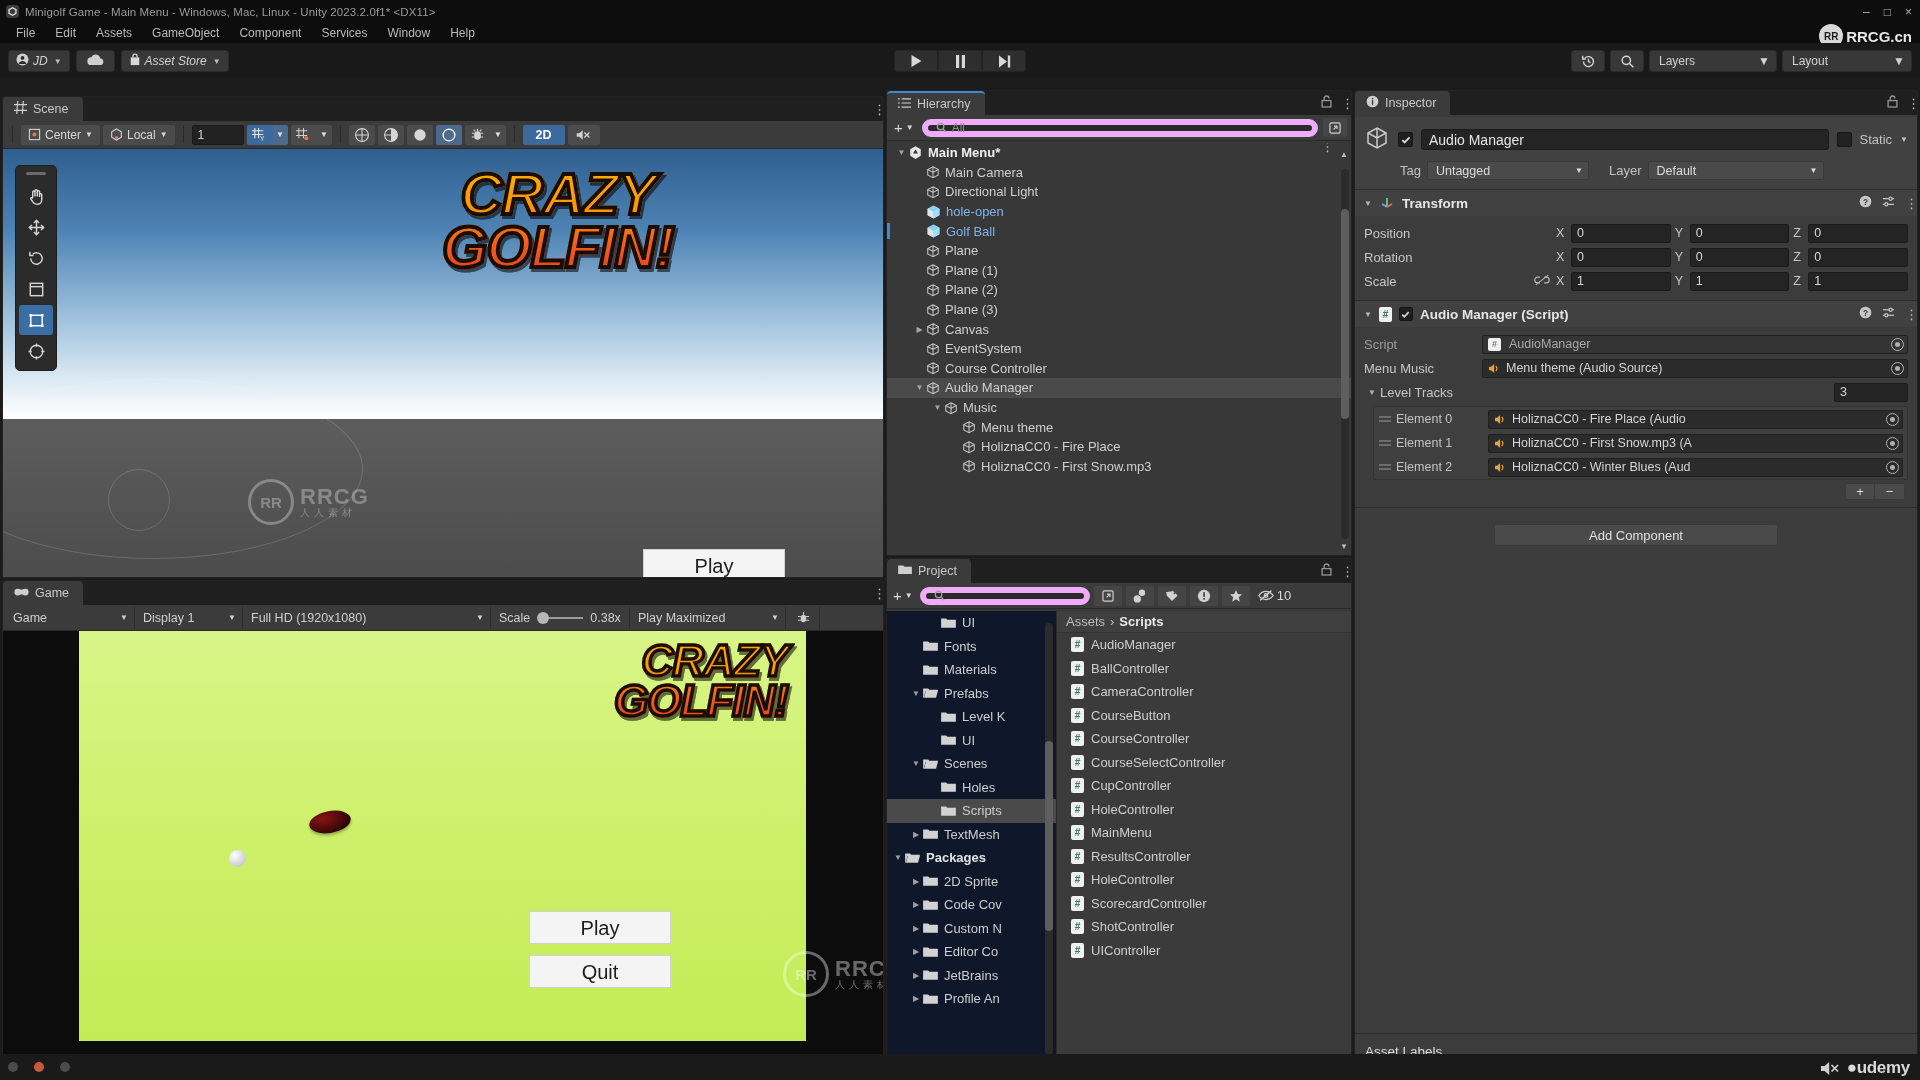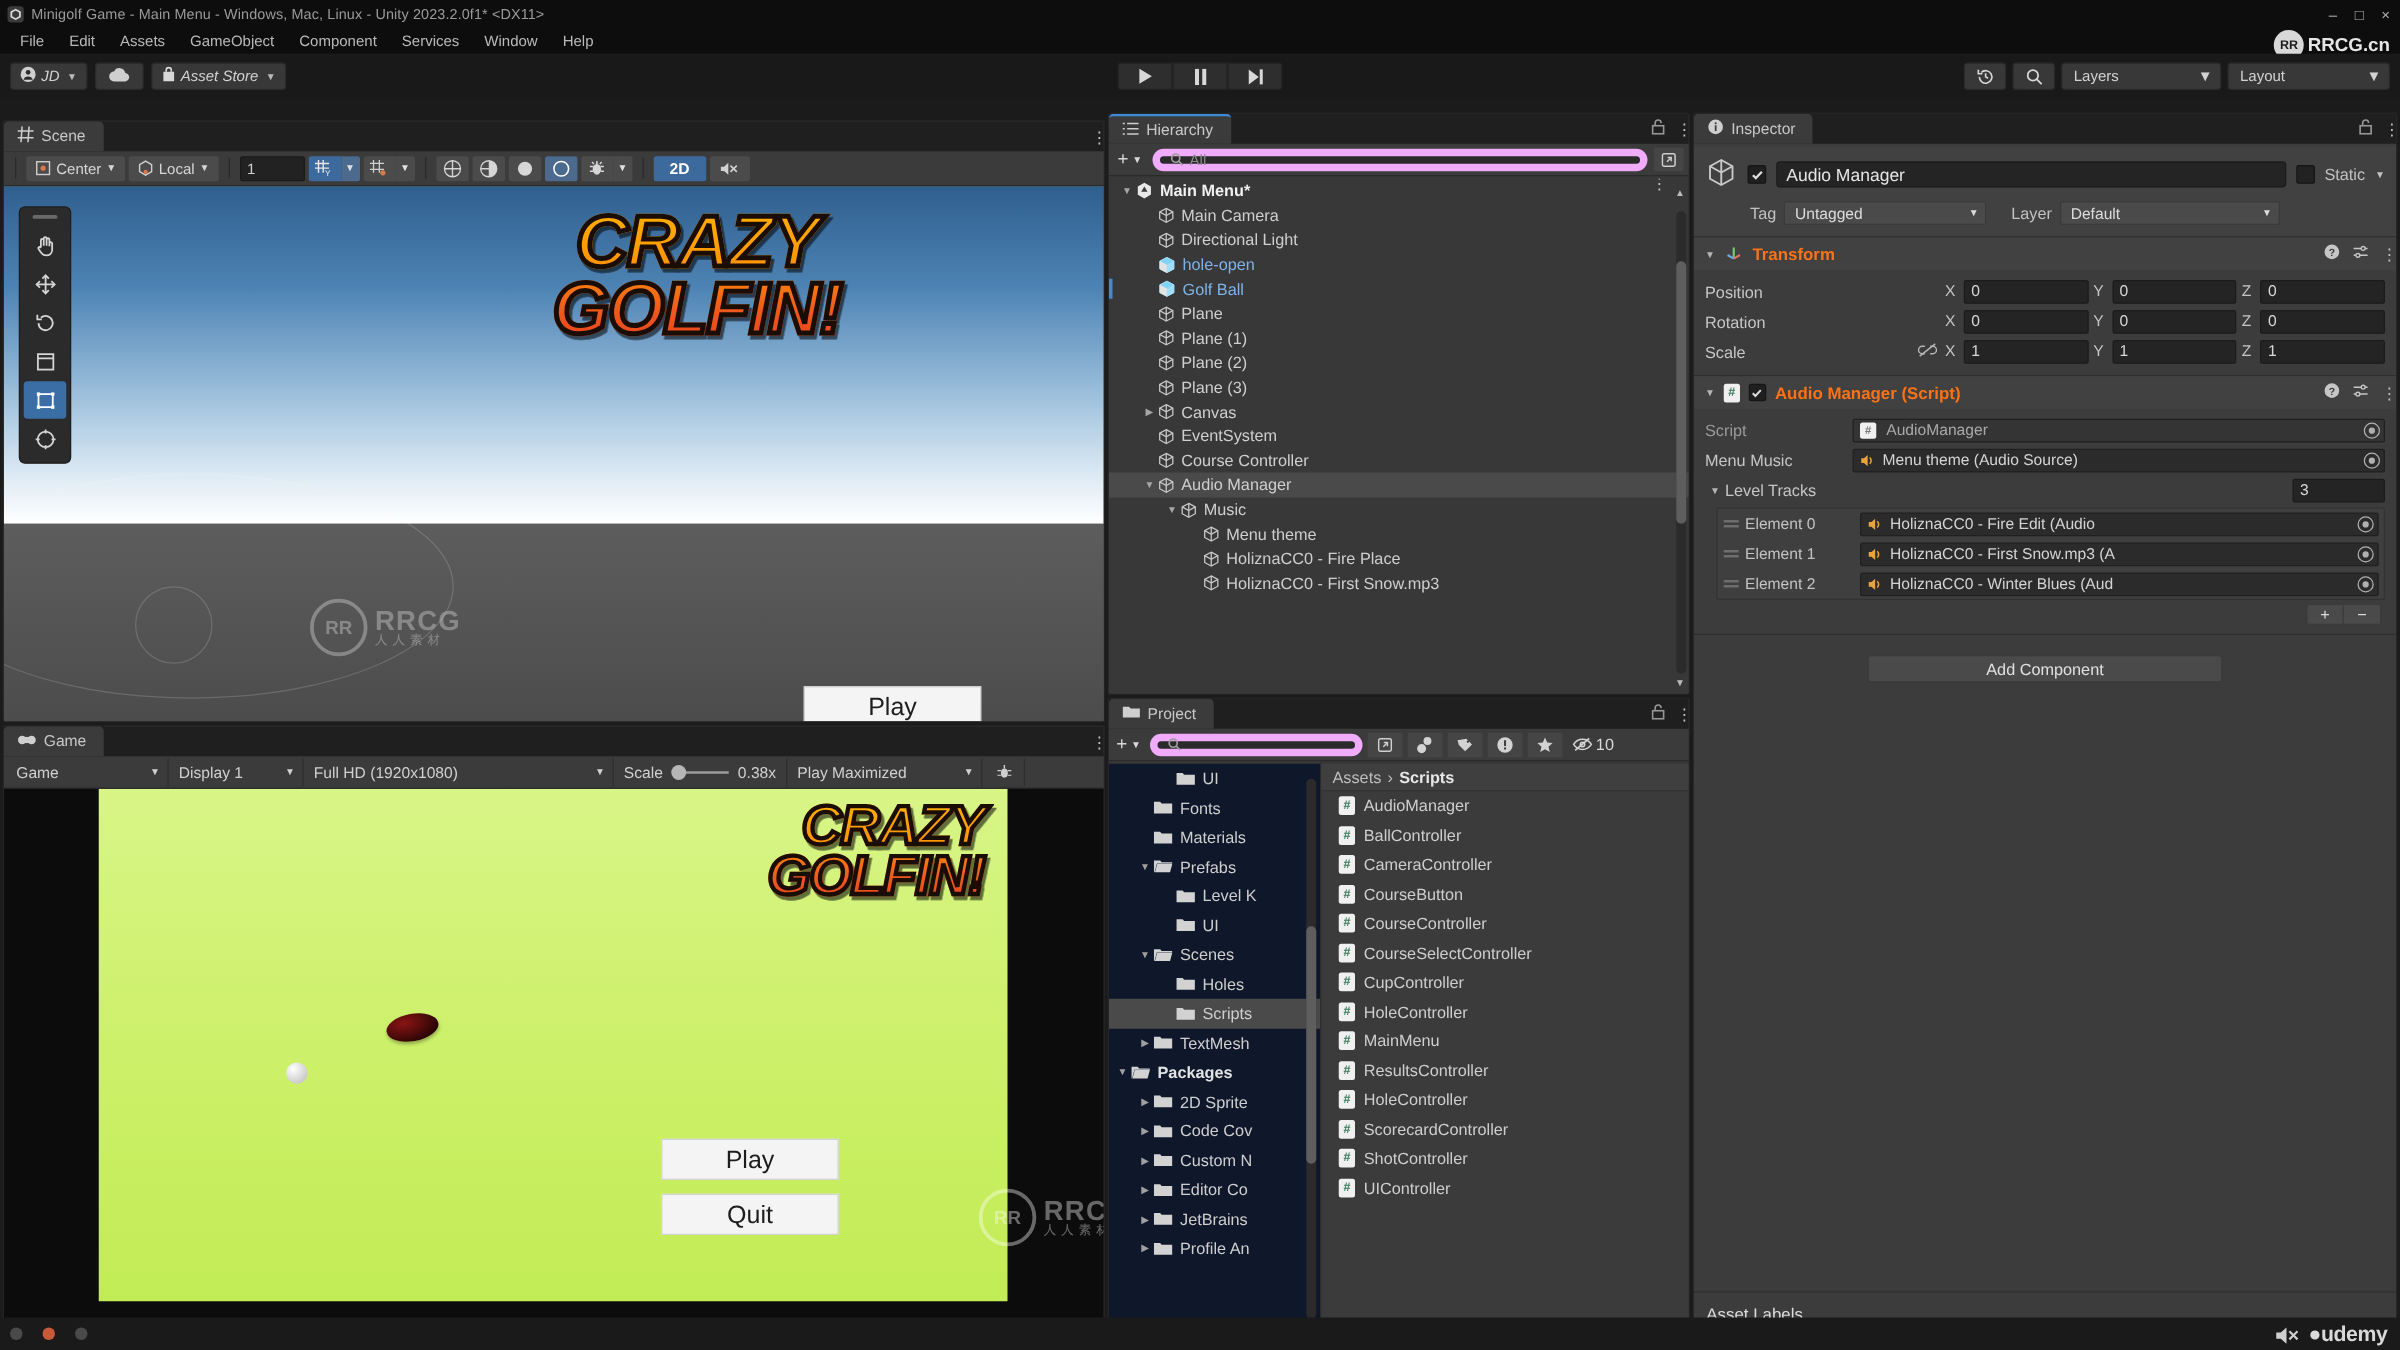--- a/index.html
+++ b/index.html
@@ -166,21 +166,21 @@
   .cb{width:15px;height:15px;background:#222;border:1px solid #161616;border-radius:2px;display:flex;align-items:center;justify-content:center;cursor:pointer;flex:0 0 15px;}
   .cb.checked{background:#1f1f1f;}
   .cb svg{stroke:#dcdcdc;stroke-width:2.2;fill:none;}
   .namefield{flex:1;height:21px;background:#242424;border:1px solid #1b1b1b;border-radius:3px;color:#e6e6e6;font-size:14px;padding:0 7px;display:flex;align-items:center;}
   .ih-r2{display:flex;align-items:center;gap:6px;margin-top:7px;padding-left:36px;}
   .lbl{font-size:13px;color:#c2c2c2;}
   .selfield{height:19px;background:#4a4a4a;border:1px solid #3a3a3a;border-radius:2px;display:flex;align-items:center;justify-content:space-between;padding:0 5px 0 8px;font-size:12.5px;color:#dcdcdc;cursor:pointer;}
   .comp{border-bottom:1px solid #2e2e2e;background:#3c3c3c;}
   .comp-head{height:26px;display:flex;align-items:center;gap:7px;padding:0 9px;background:#414141;position:relative;}
   .comp-head .tri{font-size:8px;color:#b5b5b5;cursor:pointer;}
-  .comp-title{font-size:13.5px;font-weight:bold;color:#f97316;}
+  .comp-title{font-size:13.5px;font-weight:bold;color:#e5e5e5;}
   .comp-head-icons{position:absolute;right:8px;display:flex;align-items:center;gap:10px;}
   .comp-body{padding:5px 0 7px;}
   .frow{height:24px;display:flex;align-items:center;padding:0 9px;gap:0;}
   .frow .fl{width:118px;font-size:13px;color:#c6c6c6;flex:0 0 118px;}
   .vec3{flex:1;display:flex;align-items:center;gap:4px;}
   .vec3 .ax{font-size:12.5px;color:#c6c6c6;width:11px;text-align:left;flex:0 0 11px;}
   .vec3 .vf{flex:1;height:19px;background:#242424;border:1px solid #1b1b1b;border-radius:2px;color:#d8d8d8;font-size:12.5px;padding:0 5px;display:flex;align-items:center;}
   .objfield{flex:1;height:19px;background:#2b2b2b;border:1px solid #202020;border-radius:2px;display:flex;align-items:center;padding:0 3px 0 5px;font-size:12.5px;color:#d4d4d4;gap:5px;overflow:hidden;cursor:pointer;}
   .objfield.ro{background:#343434;color:#a9a9a9;}
   .objfield .ofname{flex:1;overflow:hidden;text-overflow:clip;white-space:nowrap;}
@@ -1328,21 +1328,21 @@
               <div class="arr-row">
                 <span class="grip">
                   <i></i>
                 </span>
                 <span class="el">Element 0</span>
                 <div class="objfield">
                   <svg class="spk" viewBox="0 0 14 12">
                     <path d="M1 4h2.4L6.6 1v10L3.4 8H1z" fill="#e8a33d"></path>
                     <path d="M8.4 3.3a4 4 0 0 1 0 5.4" stroke="#e8a33d" stroke-width="1.3" fill="none"></path>
                   </svg>
-                  <span class="ofname">HoliznaCC0 - Fire Edit (Audio </span>
+                  <span class="ofname">HoliznaCC0 - Fire Place (Audio </span>
                   <span class="radio-dot">
                     <i></i>
                   </span>
                 </div>
               </div>
               <div class="arr-row">
                 <span class="grip">
                   <i></i>
                 </span>
                 <span class="el">Element 1</span>

